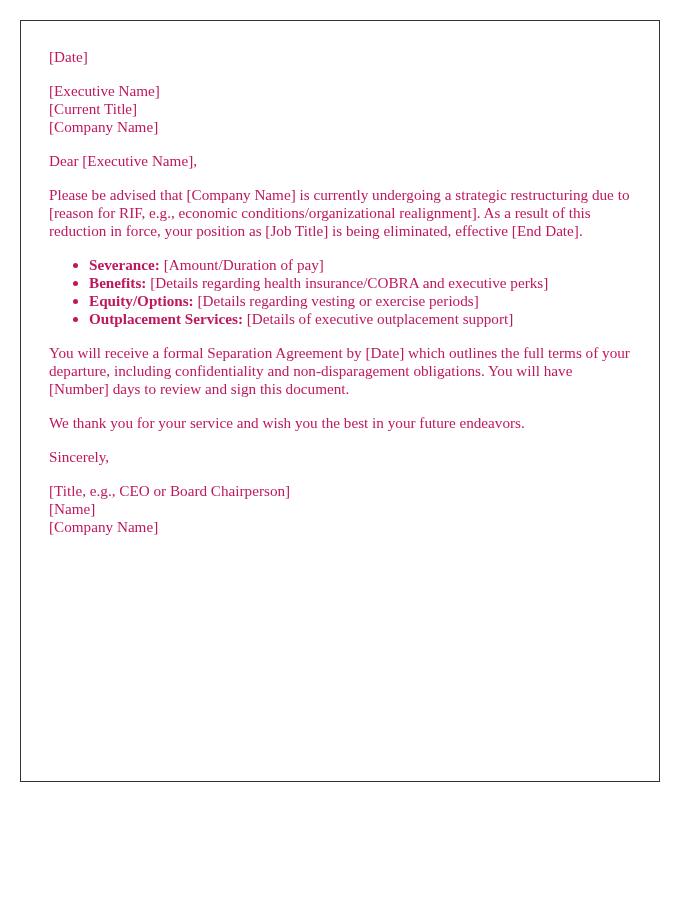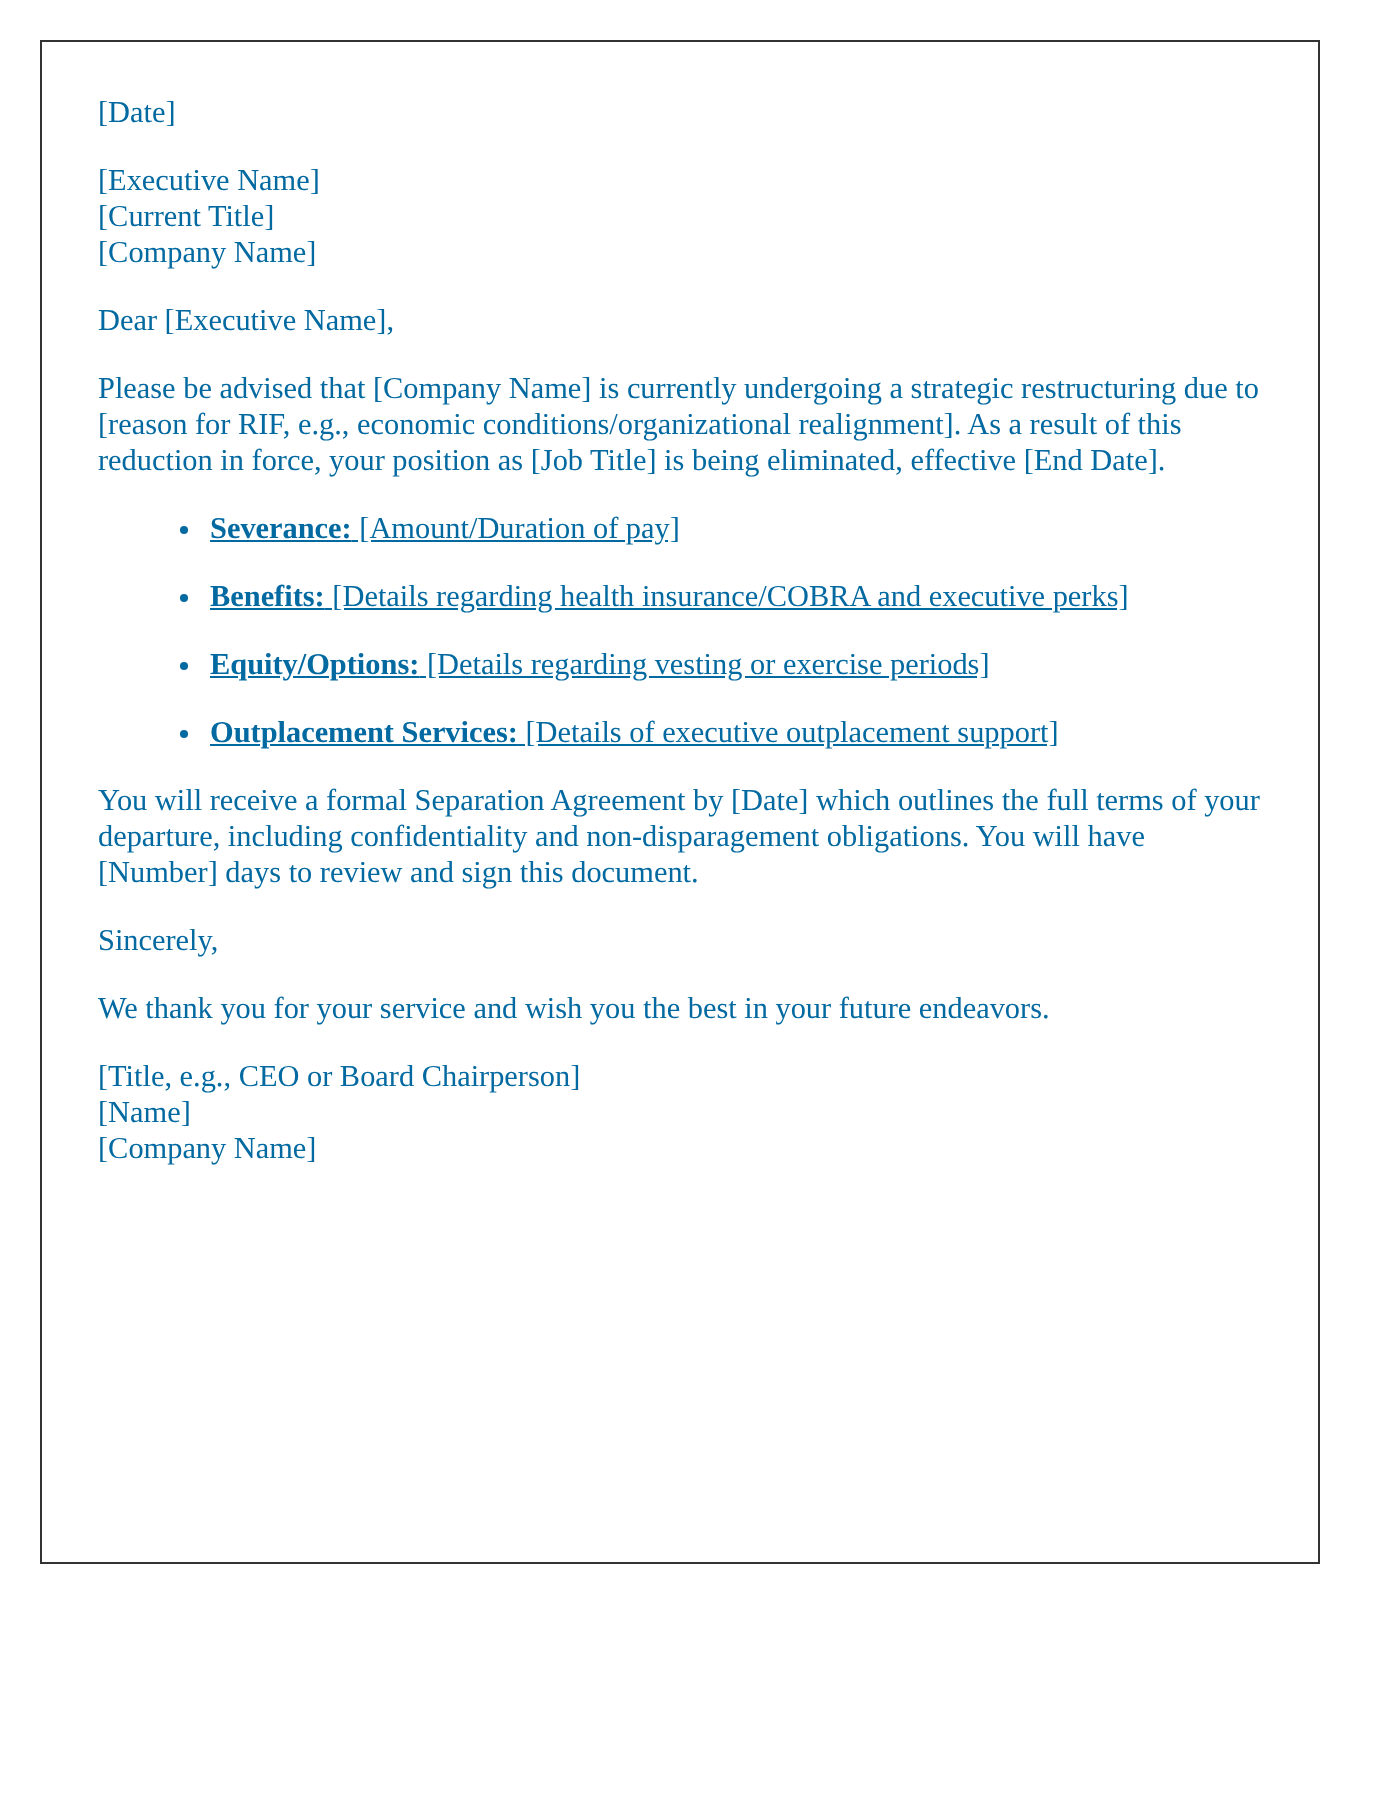--- a/index.html
+++ b/index.html
@@ -7,27 +7,27 @@
     .letter {
       position: absolute;
       left: 20px; top: 20px;
       width: 640px; height: 762px;
       border: 1px solid #333333;
       box-sizing: border-box;
       padding: 27px 28px 0 28px;
       font-family: "Liberation Serif", "DejaVu Serif", serif;
       font-size: 15.2px;
       line-height: 18px;
-      color: #0369a1;
+      color: #be185d;
     }
     .letter p { margin: 0 0 16px 0; }
     .block { margin: 11px 0 16px 0; }
     .block div { margin: 0; }
     ul.package { margin: 0 0 16px 0; padding-left: 40px; list-style: disc; }
-    ul.package li { margin: 16px; text-decoration: underline; }
+    ul.package li { margin: 0; }
     .term { font-weight: bold; }
   </style>
 </head>
 <body>
 
 <div class="letter">
   <p>[Date]</p>
 
   <div class="block">
     <div>[Executive Name]</div>
@@ -40,22 +40,22 @@
   <p>Please be advised that [Company Name] is currently undergoing a strategic restructuring due to [reason for RIF, e.g., economic conditions/organizational realignment]. As a result of this reduction in force, your position as [Job Title] is being eliminated, effective [End Date].</p>
 
   <ul class="package">
     <li><span class="term">Severance:</span><span> [Amount/Duration of pay]</span></li>
     <li><span class="term">Benefits:</span><span> [Details regarding health insurance/COBRA and executive perks]</span></li>
     <li><span class="term">Equity/Options:</span><span> [Details regarding vesting or exercise periods]</span></li>
     <li><span class="term">Outplacement Services:</span><span> [Details of executive outplacement support]</span></li>
   </ul>
 
   <p>You will receive a formal Separation Agreement by [Date] which outlines the full terms of your departure, including confidentiality and non-disparagement obligations. You will have [Number] days to review and sign this document.</p>
+  <p>We thank you for your service and wish you the best in your future endeavors.</p>
+
   <p>Sincerely,</p>
-
-  <p>We thank you for your service and wish you the best in your future endeavors.</p>
 
   <div class="block">
     <div>[Title, e.g., CEO or Board Chairperson]</div>
     <div>[Name]</div>
     <div>[Company Name]</div>
   </div>
 </div>
 
 </body></html>

